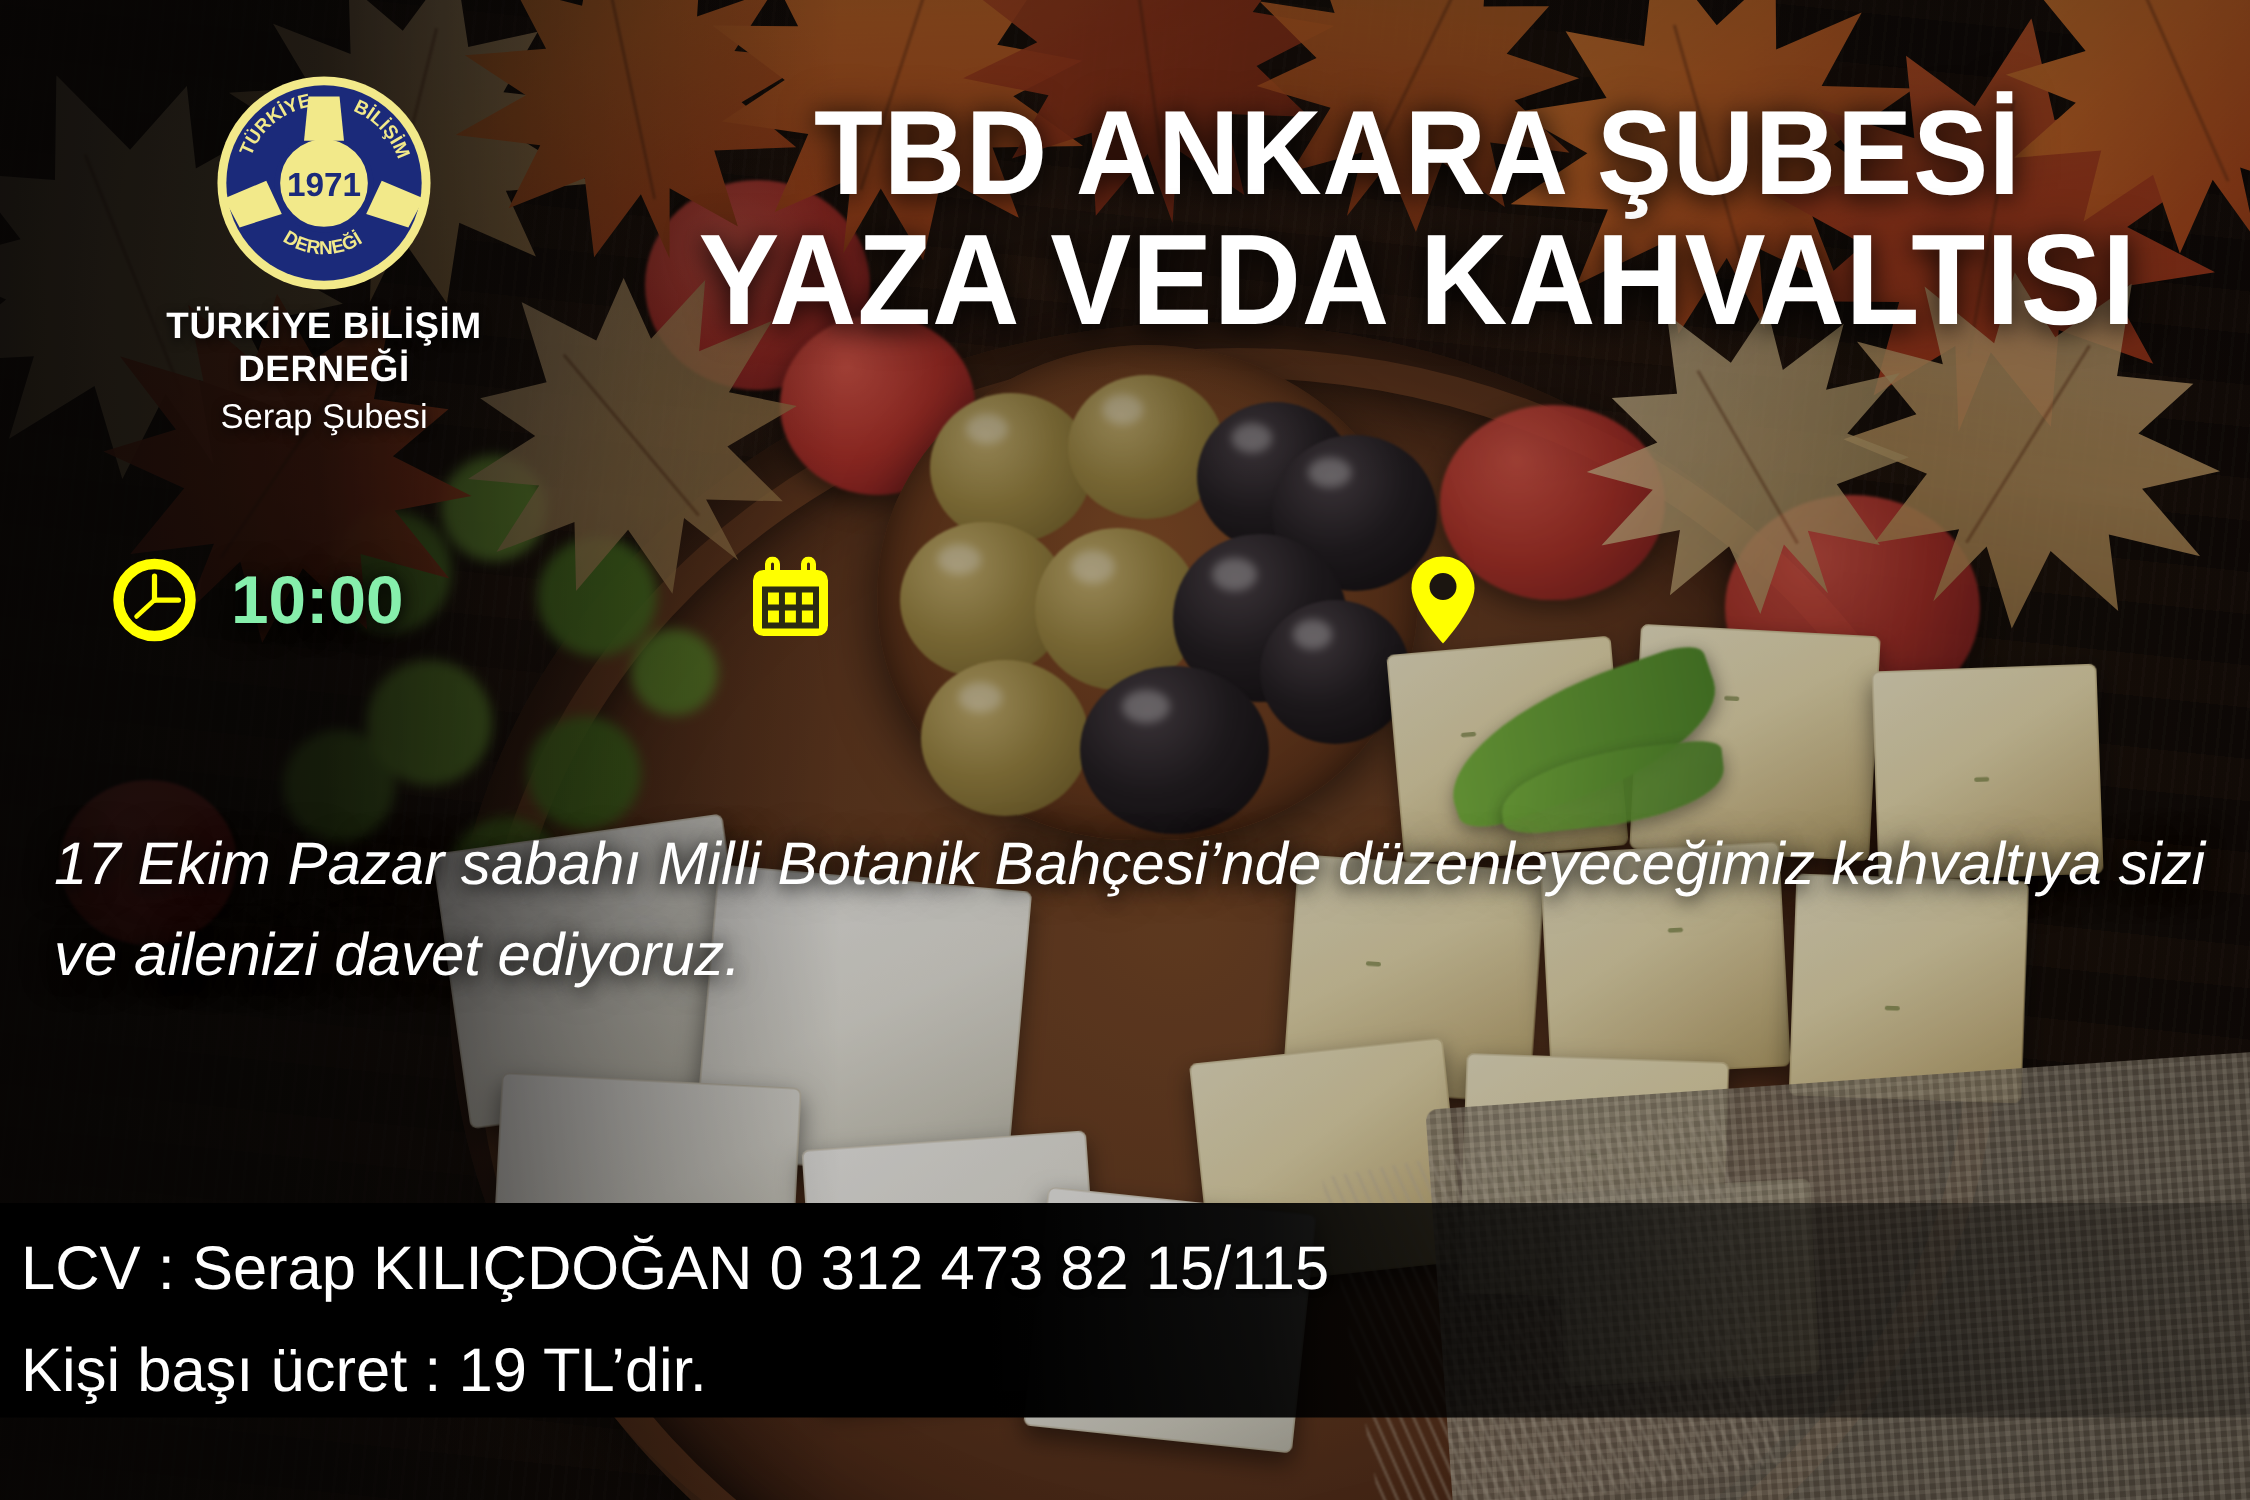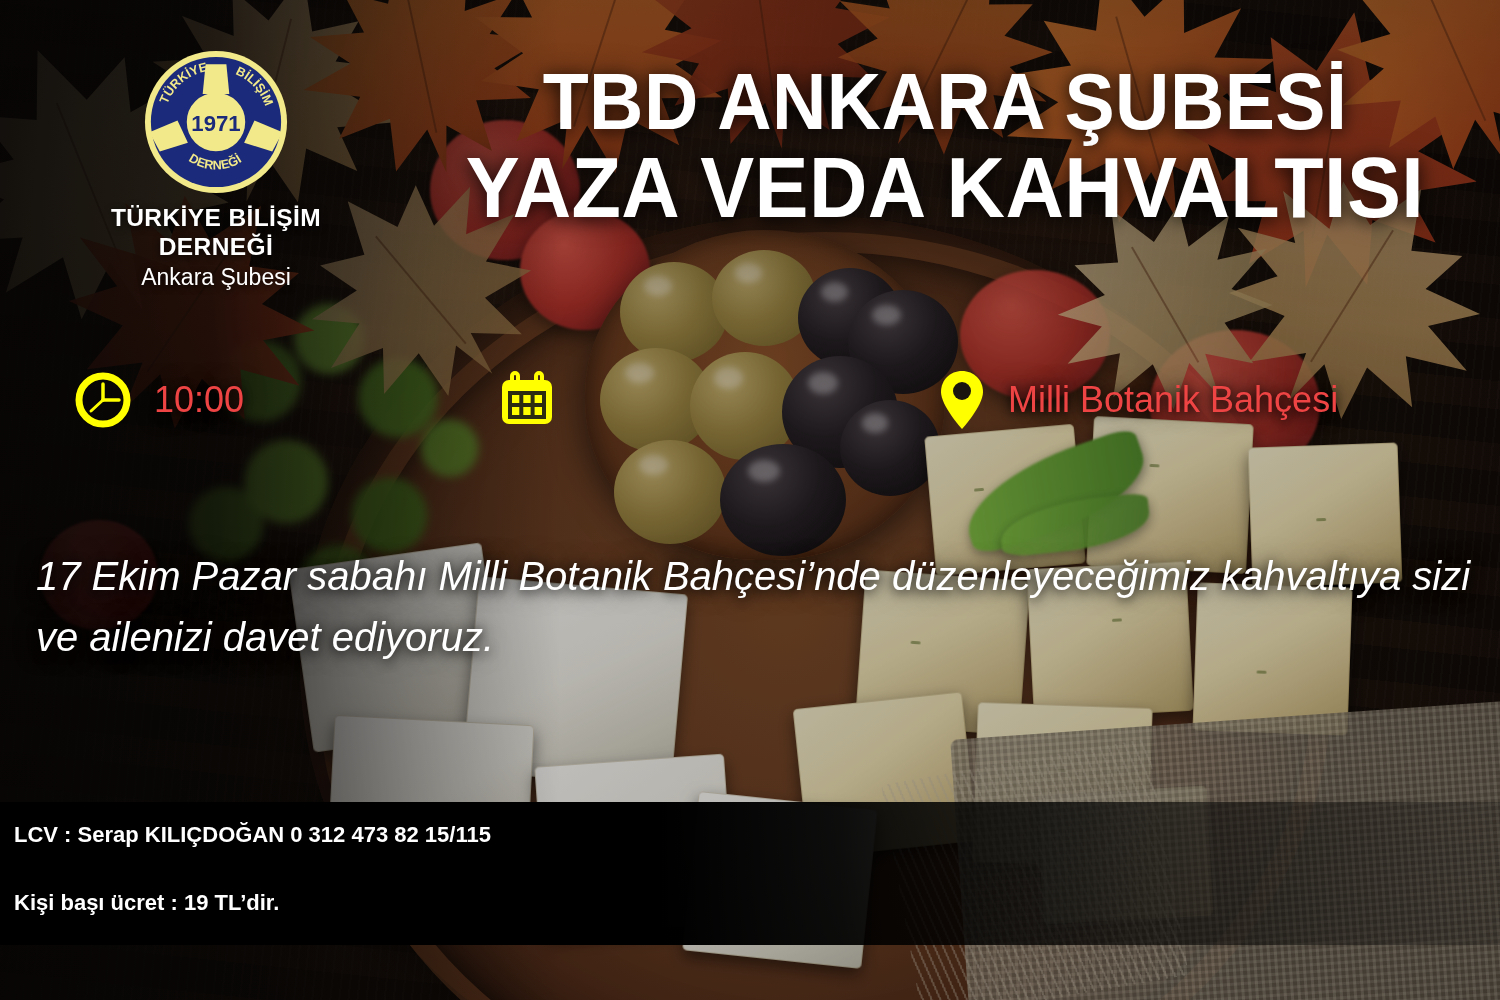--- a/index.html
+++ b/index.html
@@ -152,21 +152,21 @@
     font-size:80px;letter-spacing:.5px;
     transform:scaleX(.94);transform-origin:50% 0;
     text-shadow:0 3px 16px rgba(0,0,0,.72), 0 0 30px rgba(0,0,0,.45);
   }
   .title .l2{display:block;font-size:86px;margin-top:4px;}
 
   
   .info{position:absolute;left:74px;top:362px;width:1380px;height:76px;}
   .info-item{position:absolute;display:flex;align-items:center;gap:22px;height:76px;}
   .info-item .txt{
-    color:#ef4444;font-size:36px;font-weight:400;white-space:nowrap;
+    color:#86efac;font-size:45px;font-weight:700;white-space:nowrap;
     text-shadow:0 2px 10px rgba(0,0,0,.9), 0 0 22px rgba(0,0,0,.7);
   }
   .i-time{left:0;}
   .i-date{left:424px;}
   .i-place{left:864px;}
 
   
   .body-text{
     position:absolute;left:36px;top:502px;width:1450px;
     color:#fff;font-style:italic;font-size:40px;line-height:1.52;font-weight:400;
@@ -174,21 +174,21 @@
   }
   .body-text .p1{display:block;}
   .body-text .p2{display:block;margin-top:44px;}
 
   
   .bottom-bar{
     position:absolute;left:0;top:802px;width:100%;height:143px;
     background:linear-gradient(90deg,#000 0%,#000 44%,rgba(0,0,0,.93) 56%,rgba(0,0,0,.72) 72%,rgba(0,0,0,.42) 88%,rgba(0,0,0,.22) 100%);
   }
   .bar-line{
-    position:absolute;left:14px;color:#fff;font-size:22px;font-weight:700;white-space:nowrap;
+    position:absolute;left:14px;color:#fff;font-size:41px;font-weight:400;white-space:nowrap;
     text-shadow:0 1px 4px rgba(0,0,0,.9);
   }
   .bar-1{top:20px;}
   .bar-2{top:88px;}
 </style>
 </head>
 <body>
 
 <div class="poster">
 
@@ -295,21 +295,21 @@
           <textPath href="#arcTop" startOffset="11%">TÜRKİYE</textPath>
         </text>
         <text font-family="'Liberation Sans',sans-serif" font-size="17" font-weight="bold" fill="#f2e98a">
           <textPath href="#arcTop" startOffset="62%">BİLİŞİM</textPath>
         </text>
         <text font-family="'Liberation Sans',sans-serif" font-size="17" font-weight="bold" fill="#f2e98a">
           <textPath href="#arcBot" startOffset="30%">DERNEĞİ</textPath>
         </text>
       </svg>
       <div class="org-name">TÜRKİYE BİLİŞİM DERNEĞİ</div>
-      <div class="org-sub">Ankara Şubesi</div>
+      <div class="org-sub">Serap Şubesi</div>
     </div>
 
     <div class="title">
       <span class="l1">TBD ANKARA ŞUBESİ</span>
       <span class="l2">YAZA VEDA KAHVALTISI</span>
     </div>
 
     <div class="info">
 
       <div class="info-item i-time">
@@ -334,21 +334,20 @@
             <line x1="12" y1="34" x2="46" y2="34"></line>
           </g>
         </svg>
       </div>
 
       <div class="info-item i-place">
         <svg width="48" height="62" viewBox="0 0 48 62">
           <path d="M24 2 C12 2 3 11 3 23 C3 37 24 60 24 60 C24 60 45 37 45 23 C45 11 36 2 24 2 Z" fill="#FFFF00"></path>
           <circle cx="24" cy="22" r="9" fill="#1b1510"></circle>
         </svg>
-        <span class="txt">Milli Botanik Bahçesi</span>
       </div>
 
     </div>
 
     <div class="body-text">
       <span class="p2">17 Ekim Pazar sabahı Milli Botanik Bahçesi’nde düzenleyeceğimiz kahvaltıya sizi ve ailenizi davet ediyoruz.</span>
     </div>
 
     <div class="bottom-bar">
       <div class="bar-line bar-1">LCV : Serap KILIÇDOĞAN 0 312 473 82 15/115</div>

